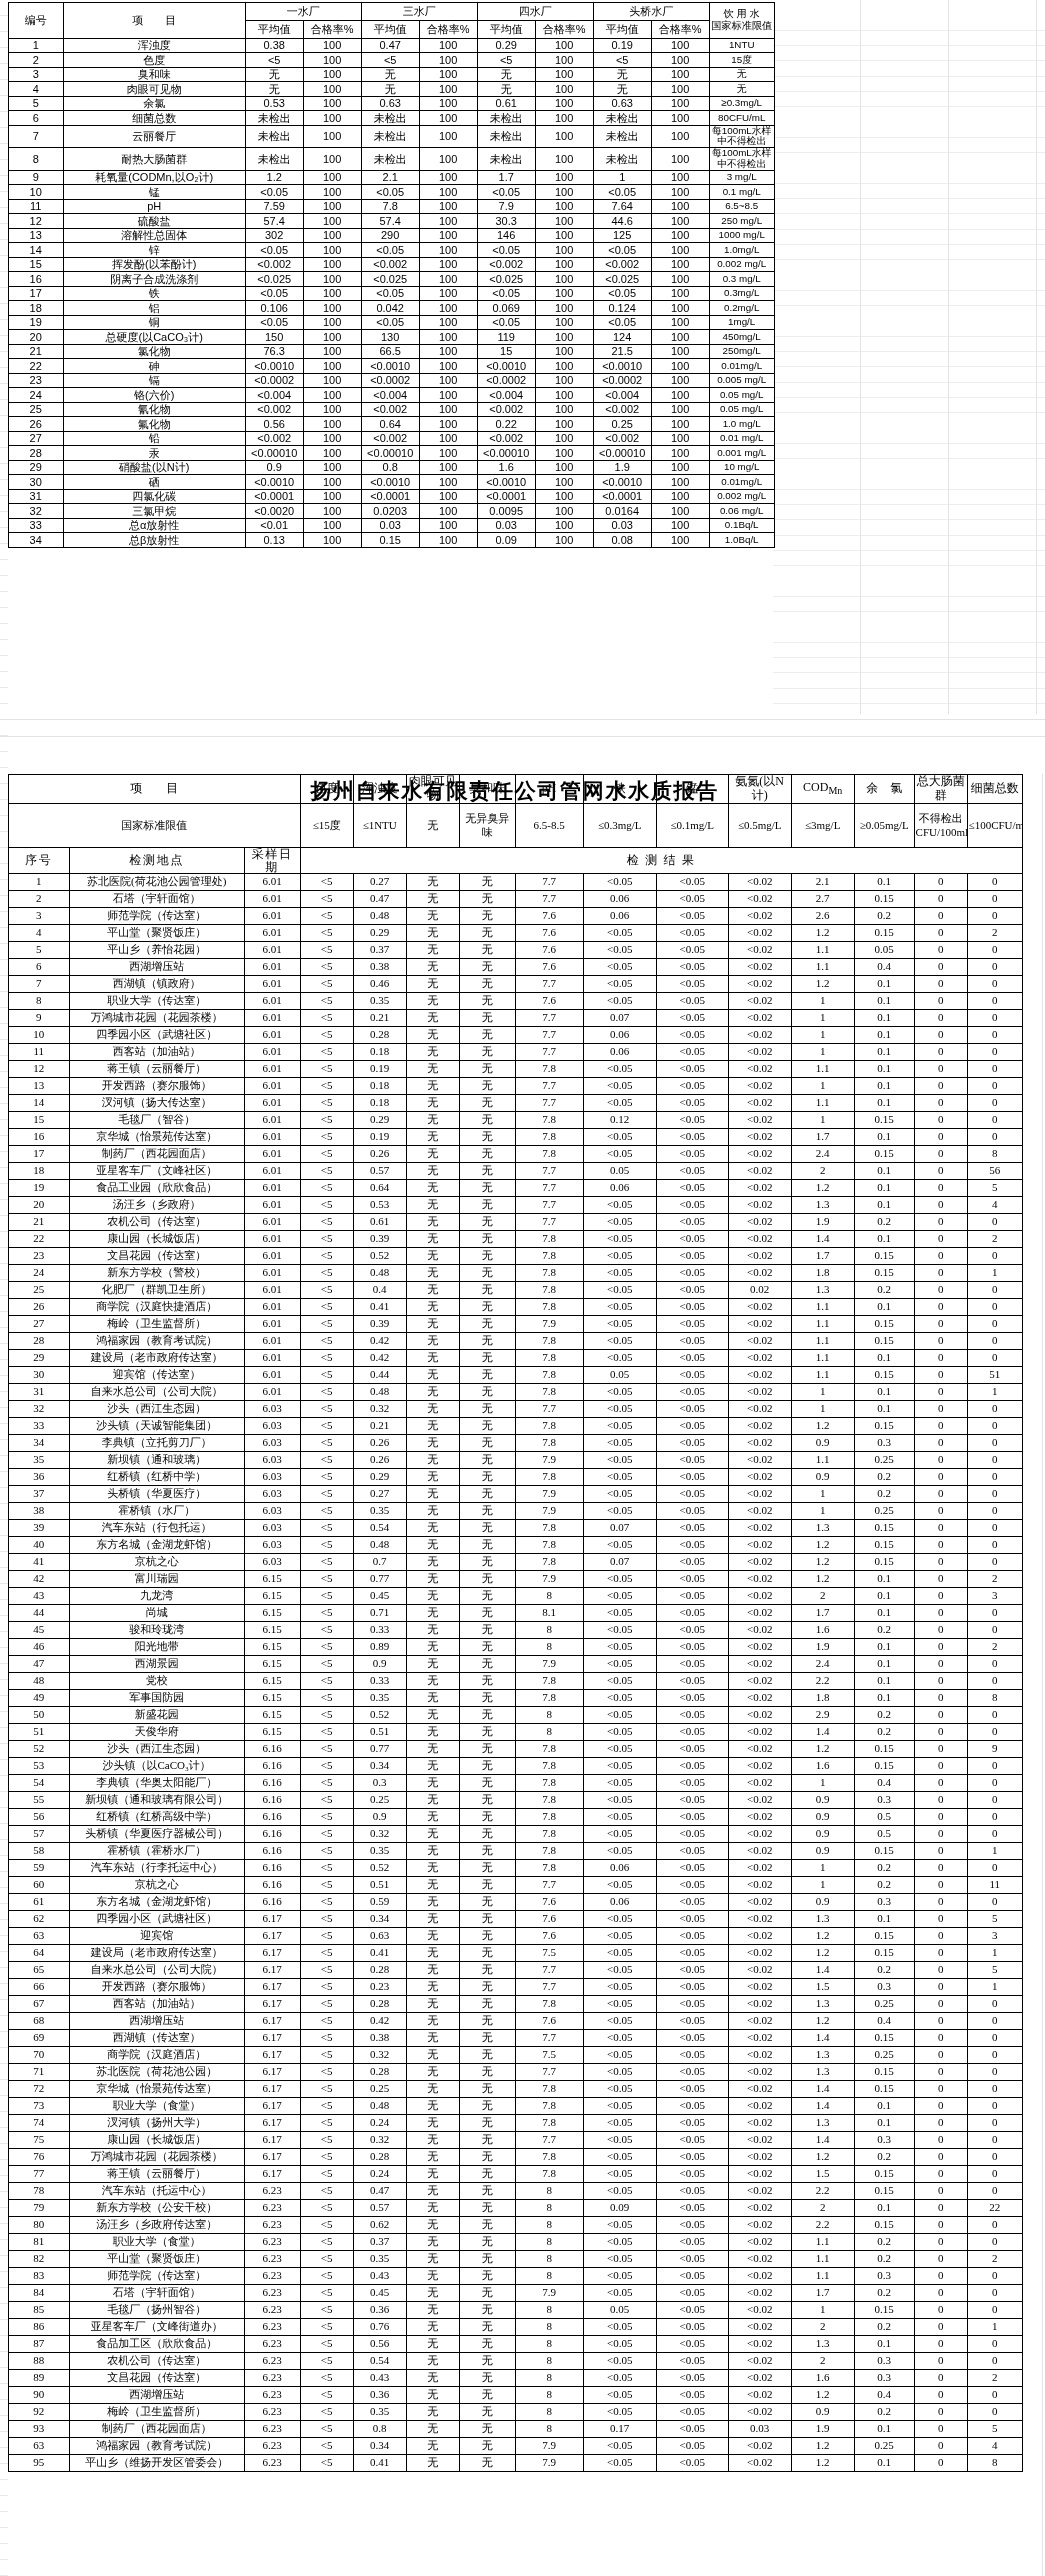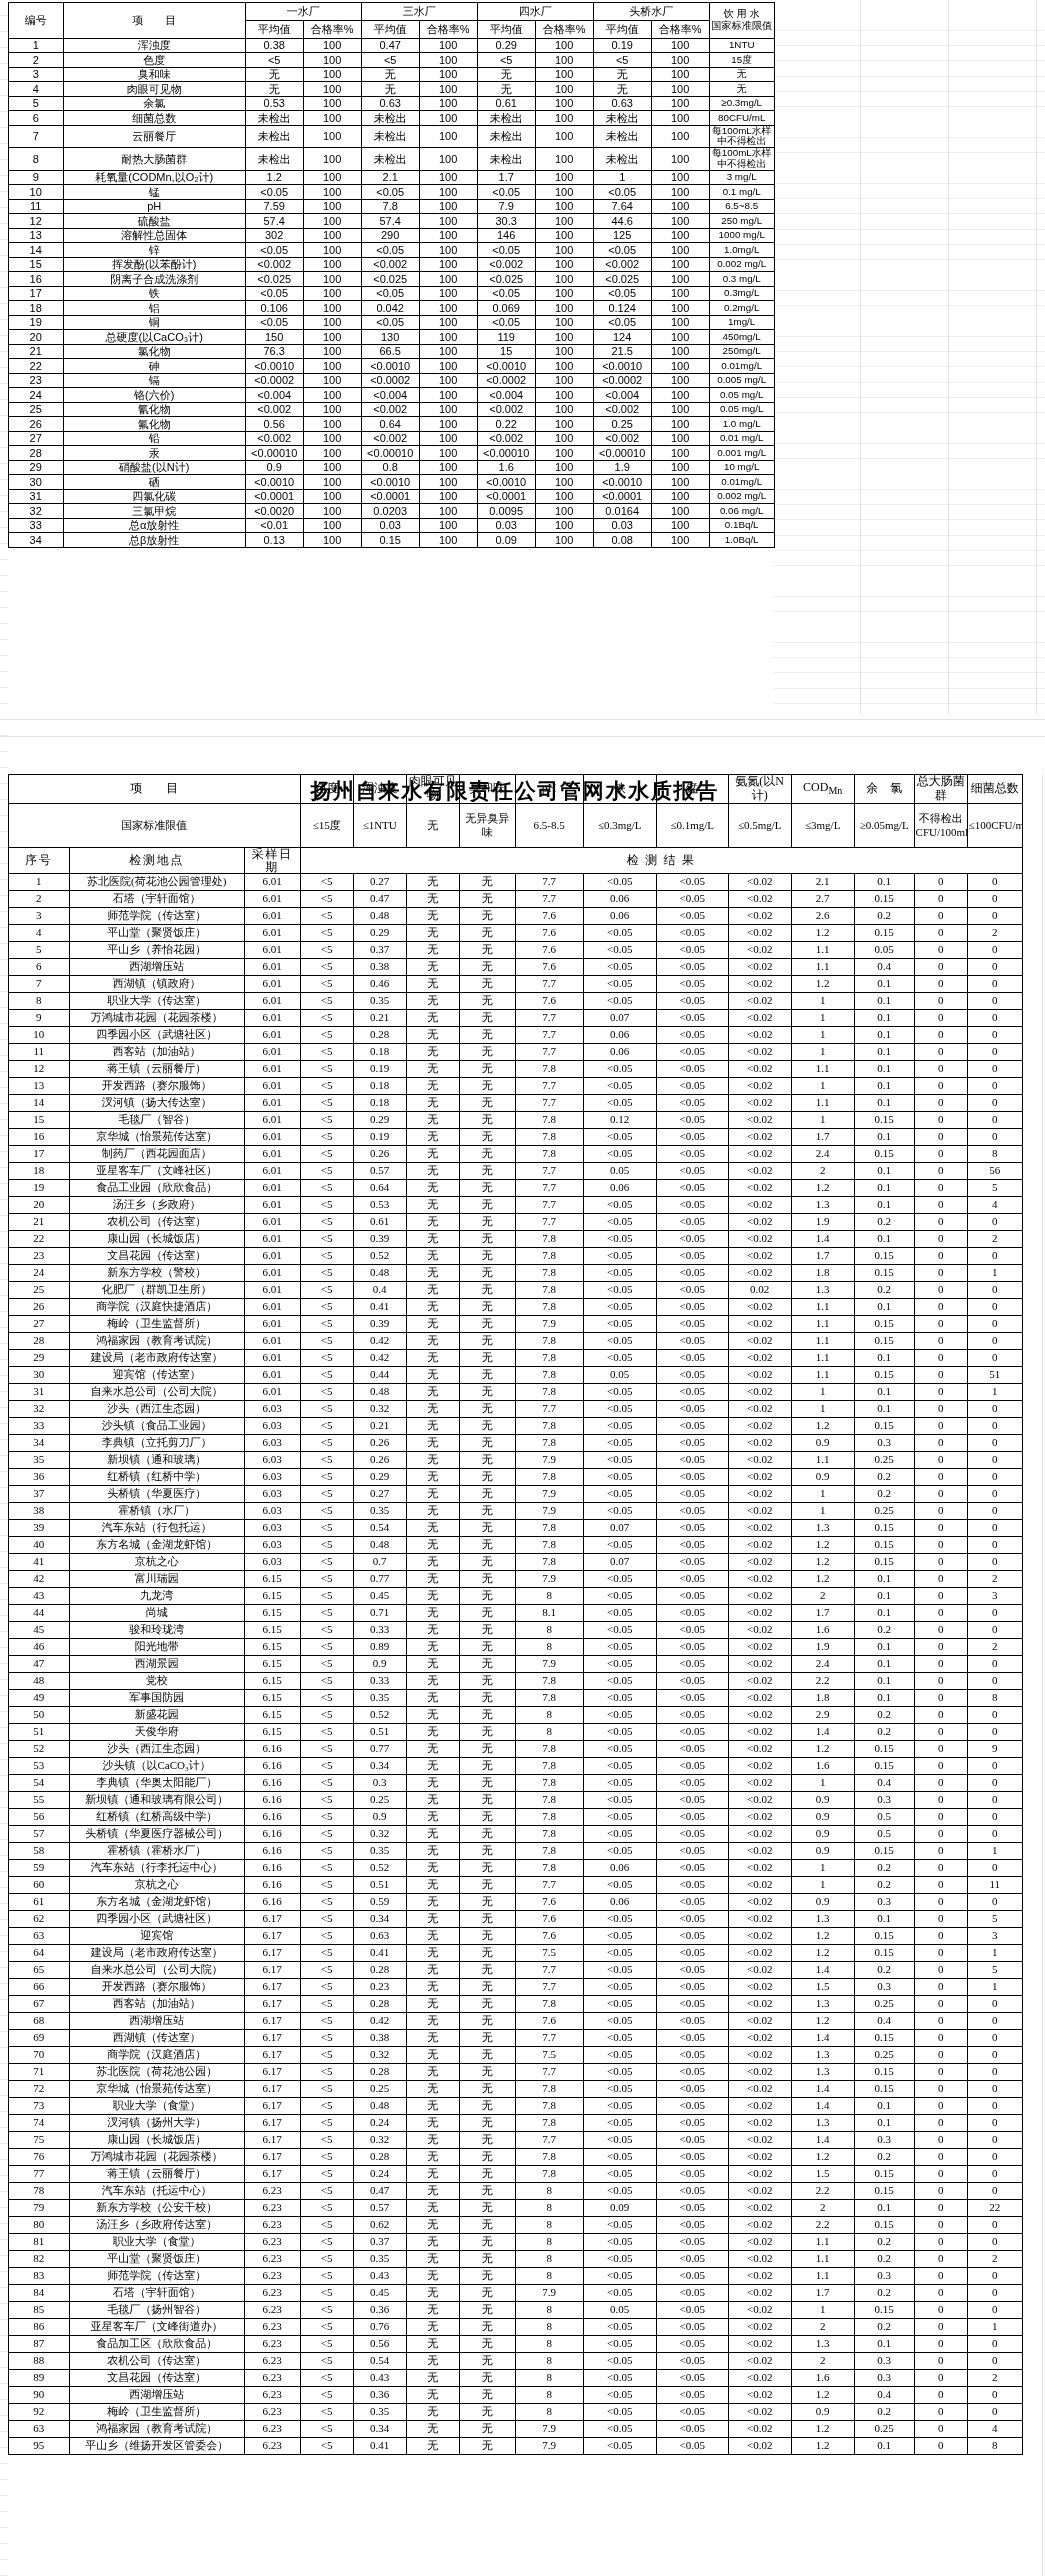--- a/index.html
+++ b/index.html
@@ -1141,21 +1141,21 @@
           <td>&lt;0.05</td>
           <td>&lt;0.05</td>
           <td>&lt;0.02</td>
           <td>1</td>
           <td>0.1</td>
           <td>0</td>
           <td>0</td>
         </tr>
         <tr>
           <td>33</td>
-          <td>沙头镇（食品工业园）</td>
+          <td>沙头镇（天诚智能集团）</td>
           <td>6.03</td>
           <td>&lt;5</td>
           <td>0.21</td>
           <td>无</td>
           <td>无</td>
           <td>7.8</td>
           <td>&lt;0.05</td>
           <td>&lt;0.05</td>
           <td>&lt;0.02</td>
           <td>1.2</td>
@@ -2141,20 +2141,37 @@
           <td>无</td>
           <td>无</td>
           <td>8</td>
           <td>&lt;0.05</td>
           <td>&lt;0.05</td>
           <td>&lt;0.02</td>
           <td>0.9</td>
           <td>0.2</td>
           <td>0</td>
           <td>0</td>
+        </tr>
+        <tr>
+          <td>93</td>
+          <td>制药厂（西花园面店）</td>
+          <td>6.23</td>
+          <td>&lt;5</td>
+          <td>0.8</td>
+          <td>无</td>
+          <td>无</td>
+          <td>8</td>
+          <td>0.17</td>
+          <td>&lt;0.05</td>
+          <td>0.03</td>
+          <td>1.9</td>
+          <td>0.1</td>
+          <td>0</td>
+          <td>5</td>
         </tr>
         <tr>
           <td>63</td>
           <td>鸿福家园（教育考试院）</td>
           <td>6.23</td>
           <td>&lt;5</td>
           <td>0.34</td>
           <td>无</td>
           <td>无</td>
           <td>7.9</td>

